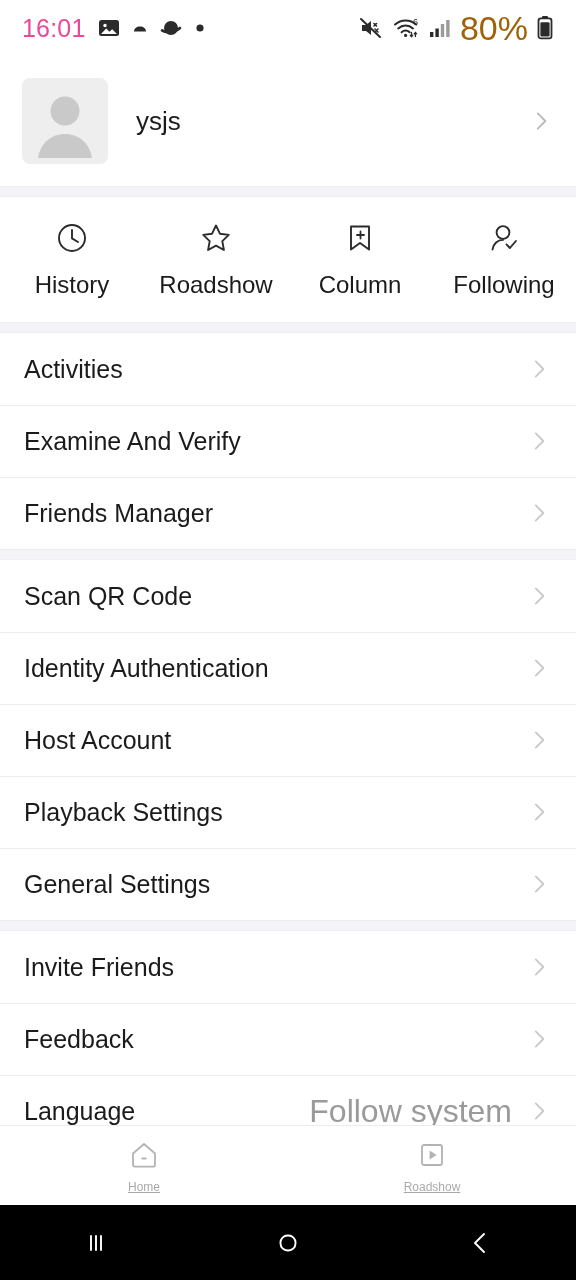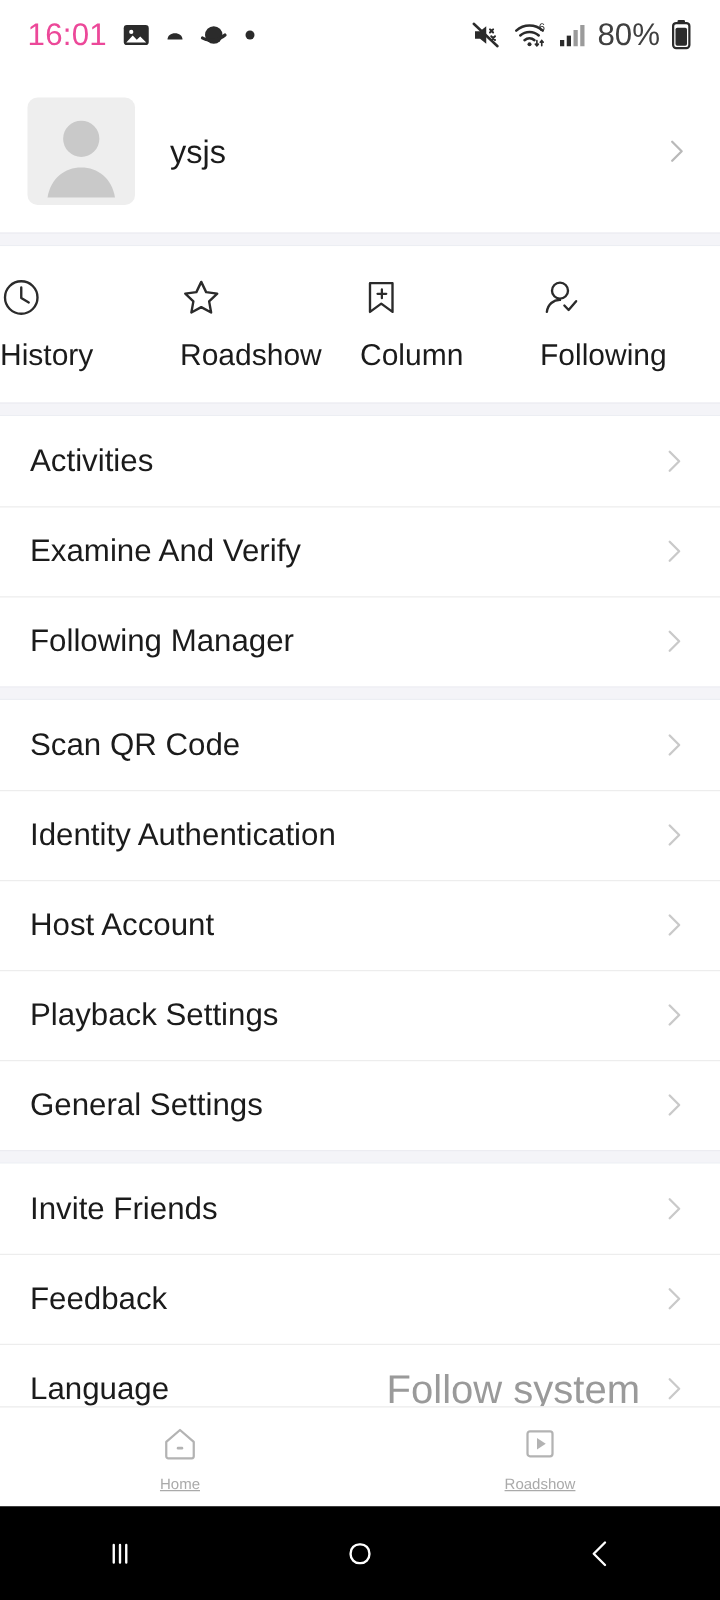--- a/index.html
+++ b/index.html
@@ -12,21 +12,21 @@
   .phone { position:relative; width:576px; height:1280px; background:#fff; }
 
   
   .statusbar{
     height:56px; display:flex; align-items:center;
     padding:0 22px; background:#fff;
   }
   .sb-left{ display:flex; align-items:center; gap:11px; }
   .sb-time{ font-size:25px; color:#ec4899; letter-spacing:.2px; }
   .sb-right{ margin-left:auto; display:flex; align-items:center; gap:8px; }
-  .sb-pct{ font-size:25px; color:#404040; }
+  .sb-pct{ font-size:34px; color:#a16207; }
   .sb-ic{ display:block; }
 
   
   .profile{
     height:130px; display:flex; align-items:center;
     padding:0 22px; background:#fff;
   }
   .avatar{
     width:86px; height:86px; border-radius:8px; background:#eeeeee;
     display:flex; align-items:flex-end; justify-content:center; overflow:hidden;
@@ -38,21 +38,21 @@
   
   .spacer{ height:11px; background:#f4f4f8; border-top:1px solid #ececf1; border-bottom:1px solid #eceef3; }
 
   
   .quick{
     background:#fff; height:125px;
     display:flex; align-items:center;
   }
   .qa{
     flex:1; display:flex; flex-direction:column;
-    justify-content:center; gap:16px;
+    align-items:center; justify-content:center; gap:16px;
   }
   .qa-label{ font-size:24px; color:#1b1b1b; }
 
   
   .group{ background:#fff; }
   .row{
     height:72px; display:flex; align-items:center;
     padding:0 24px; position:relative; background:#fff;
   }
   .row + .row::before{
@@ -200,21 +200,21 @@
         <path d="M9 5l7 7-7 7" fill="none" stroke="#c9c9c9" stroke-width="1.7" stroke-linecap="round" stroke-linejoin="round"></path>
       </svg>
     </div>
     <div class="row">
       <span class="row-label">Examine And Verify</span>
       <svg class="chev" width="26" height="26" viewBox="0 0 24 24">
         <path d="M9 5l7 7-7 7" fill="none" stroke="#c9c9c9" stroke-width="1.7" stroke-linecap="round" stroke-linejoin="round"></path>
       </svg>
     </div>
     <div class="row">
-      <span class="row-label">Following Manager</span>
+      <span class="row-label">Friends Manager</span>
       <svg class="chev" width="26" height="26" viewBox="0 0 24 24">
         <path d="M9 5l7 7-7 7" fill="none" stroke="#c9c9c9" stroke-width="1.7" stroke-linecap="round" stroke-linejoin="round"></path>
       </svg>
     </div>
   </div>
 
   <div class="spacer"></div>
 
   <div class="group">
     <div class="row">

